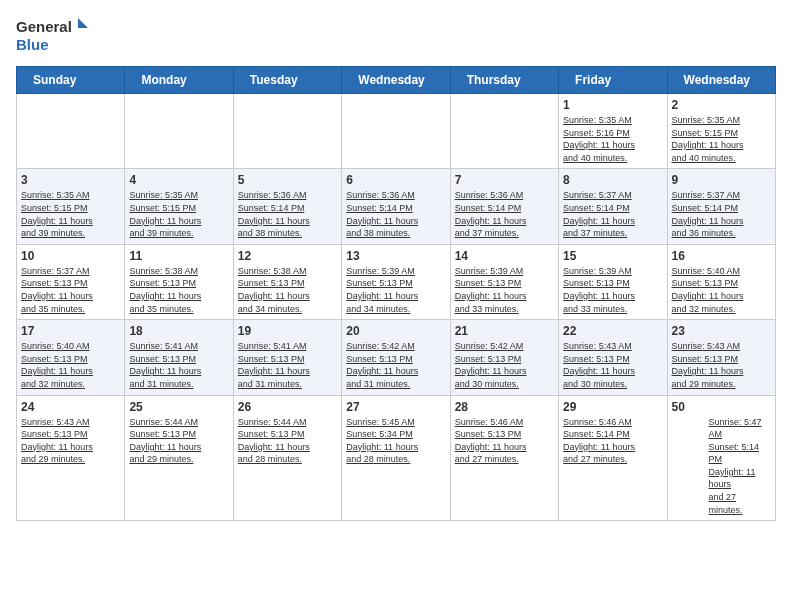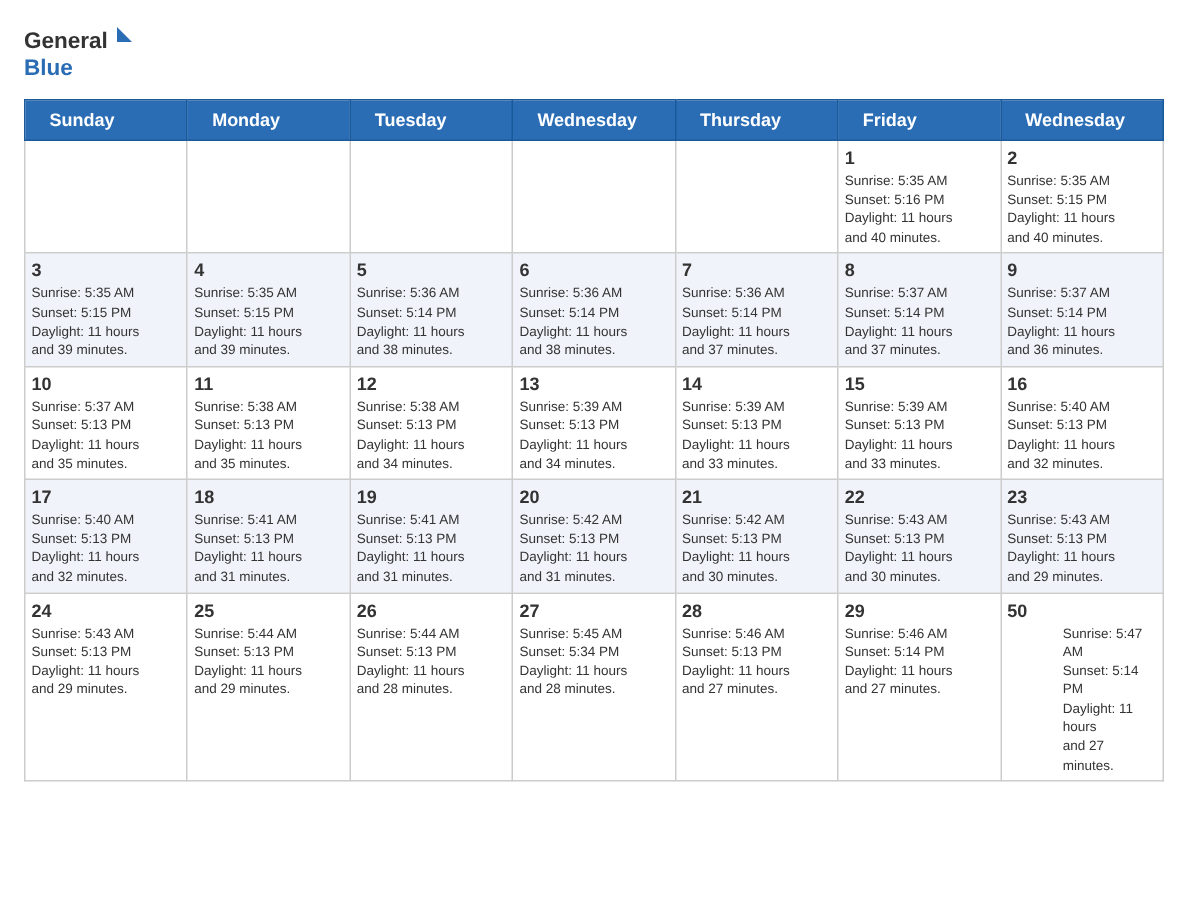--- a/index.html
+++ b/index.html
@@ -69,20 +69,21 @@
       font-size: 12px;
       font-weight: bold;
       color: #333;
       display: block;
       margin-bottom: 2px;
     }
     .day-info {
       font-size: 9px;
       color: #333;
       line-height: 1.4;
+      text-decoration: underline;
     }
     .empty {
       background: #fff !important;
     }
     
     .row-even td { background: #f0f4fa; }
     .row-odd td { background: #fff; }
   </style>
 </head>
 <body>

